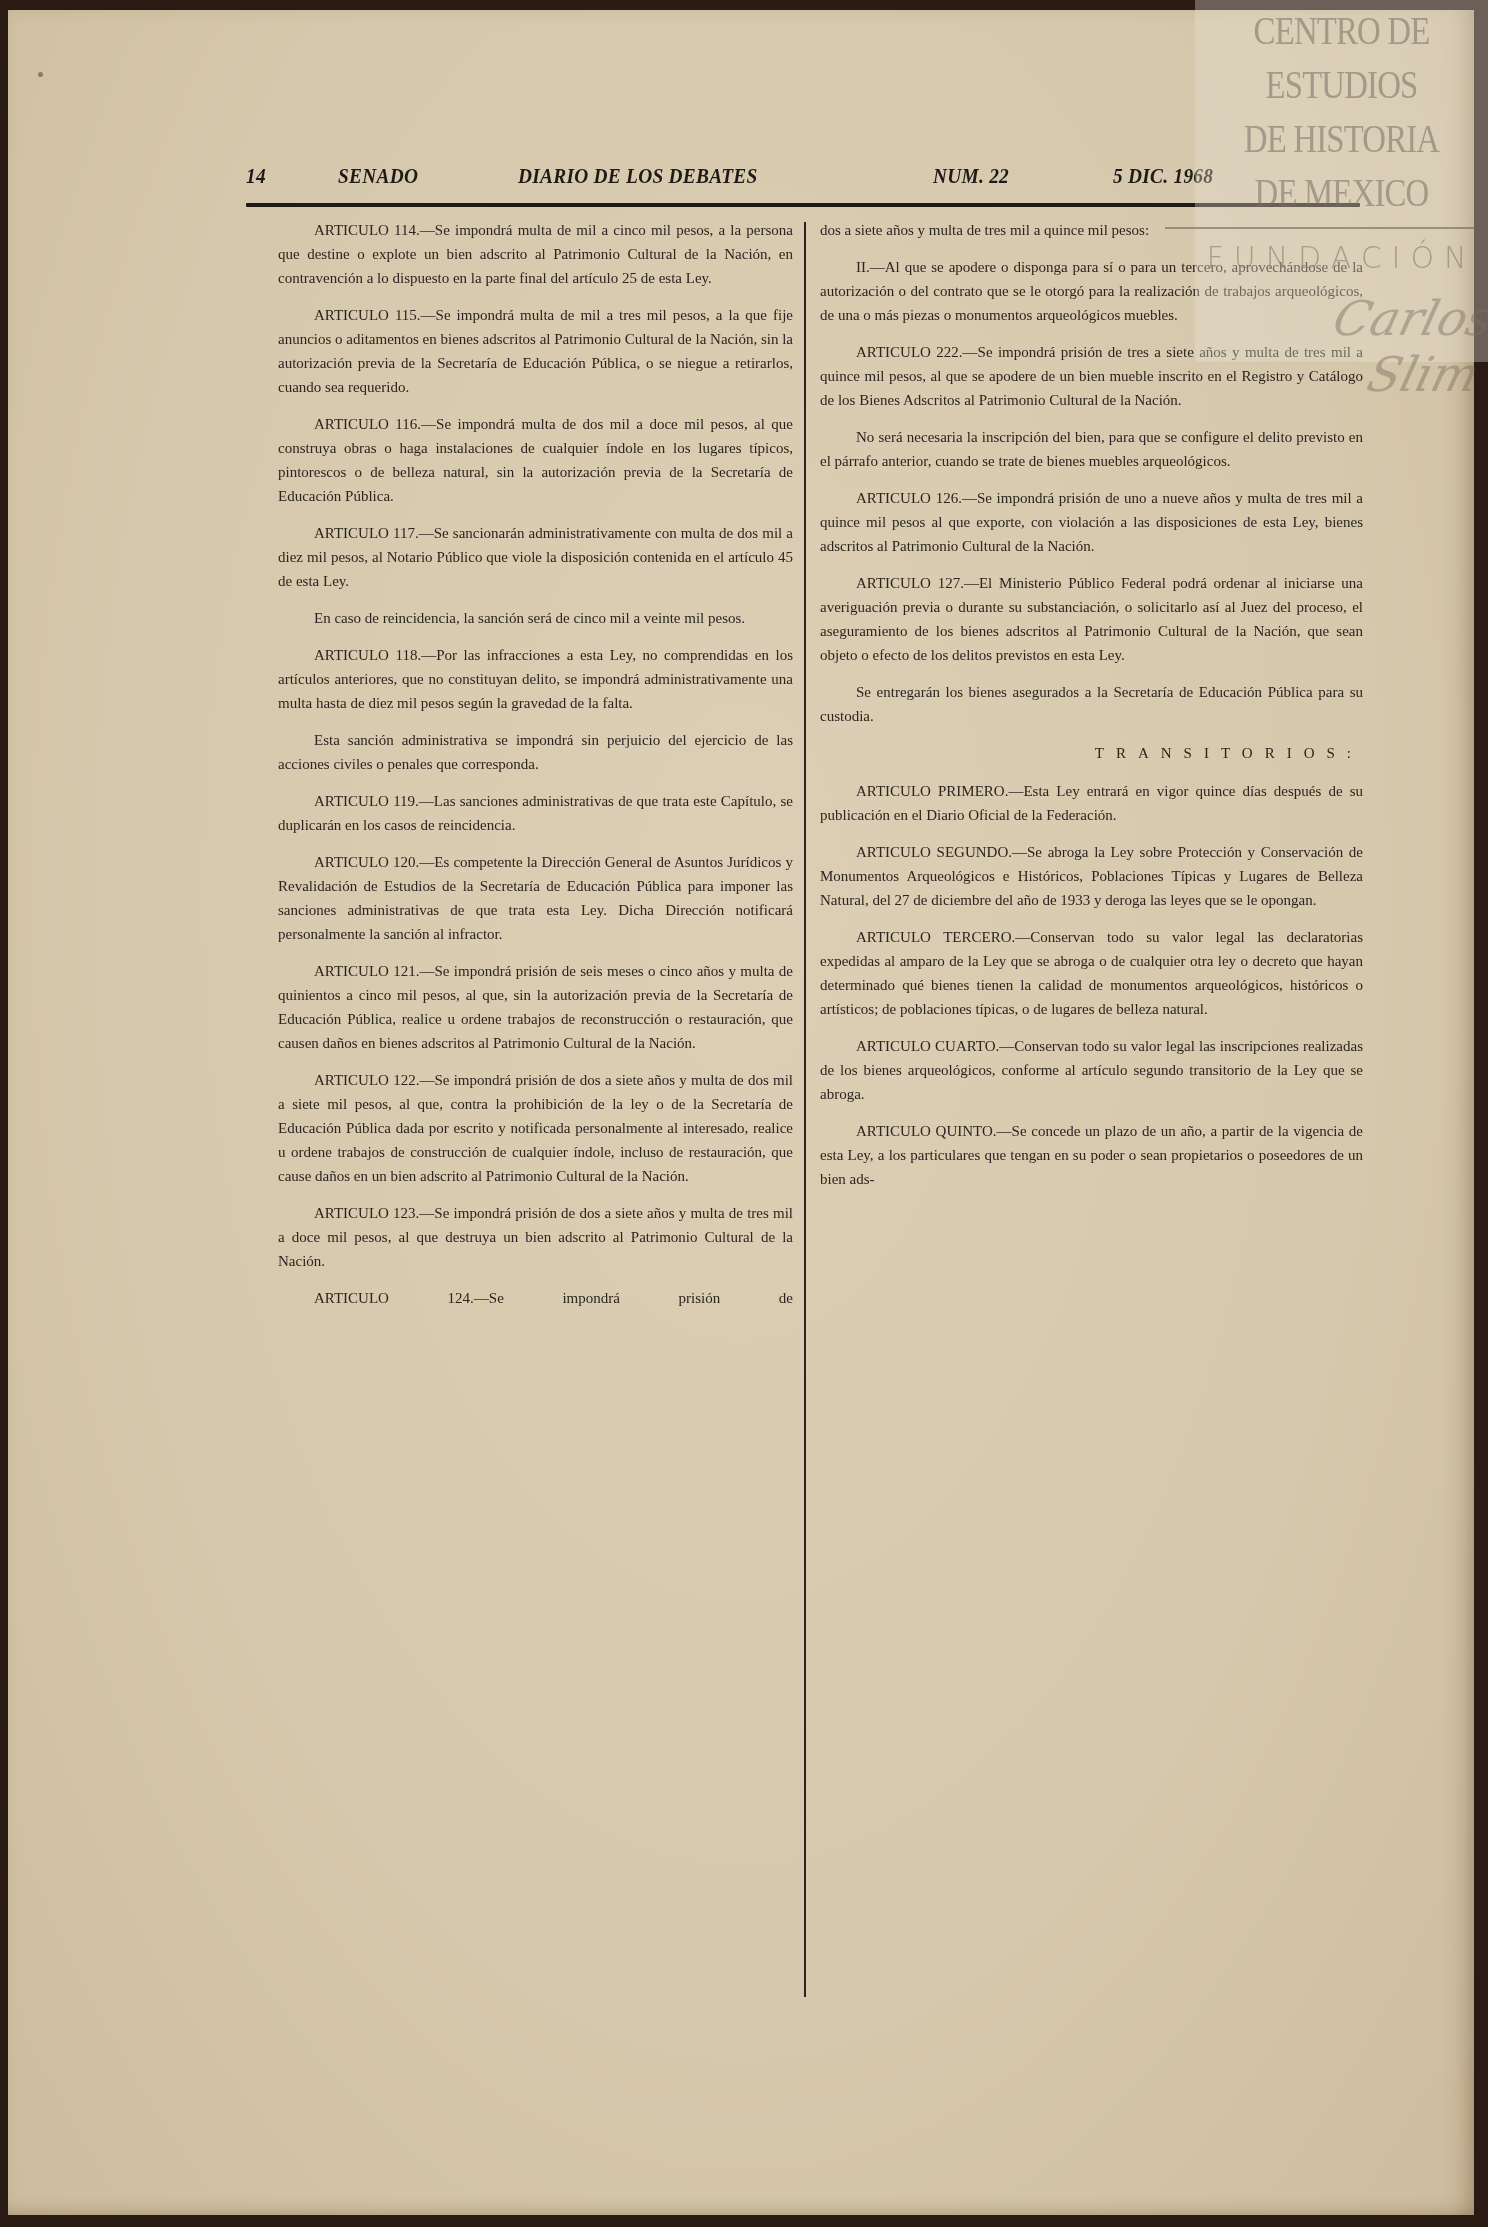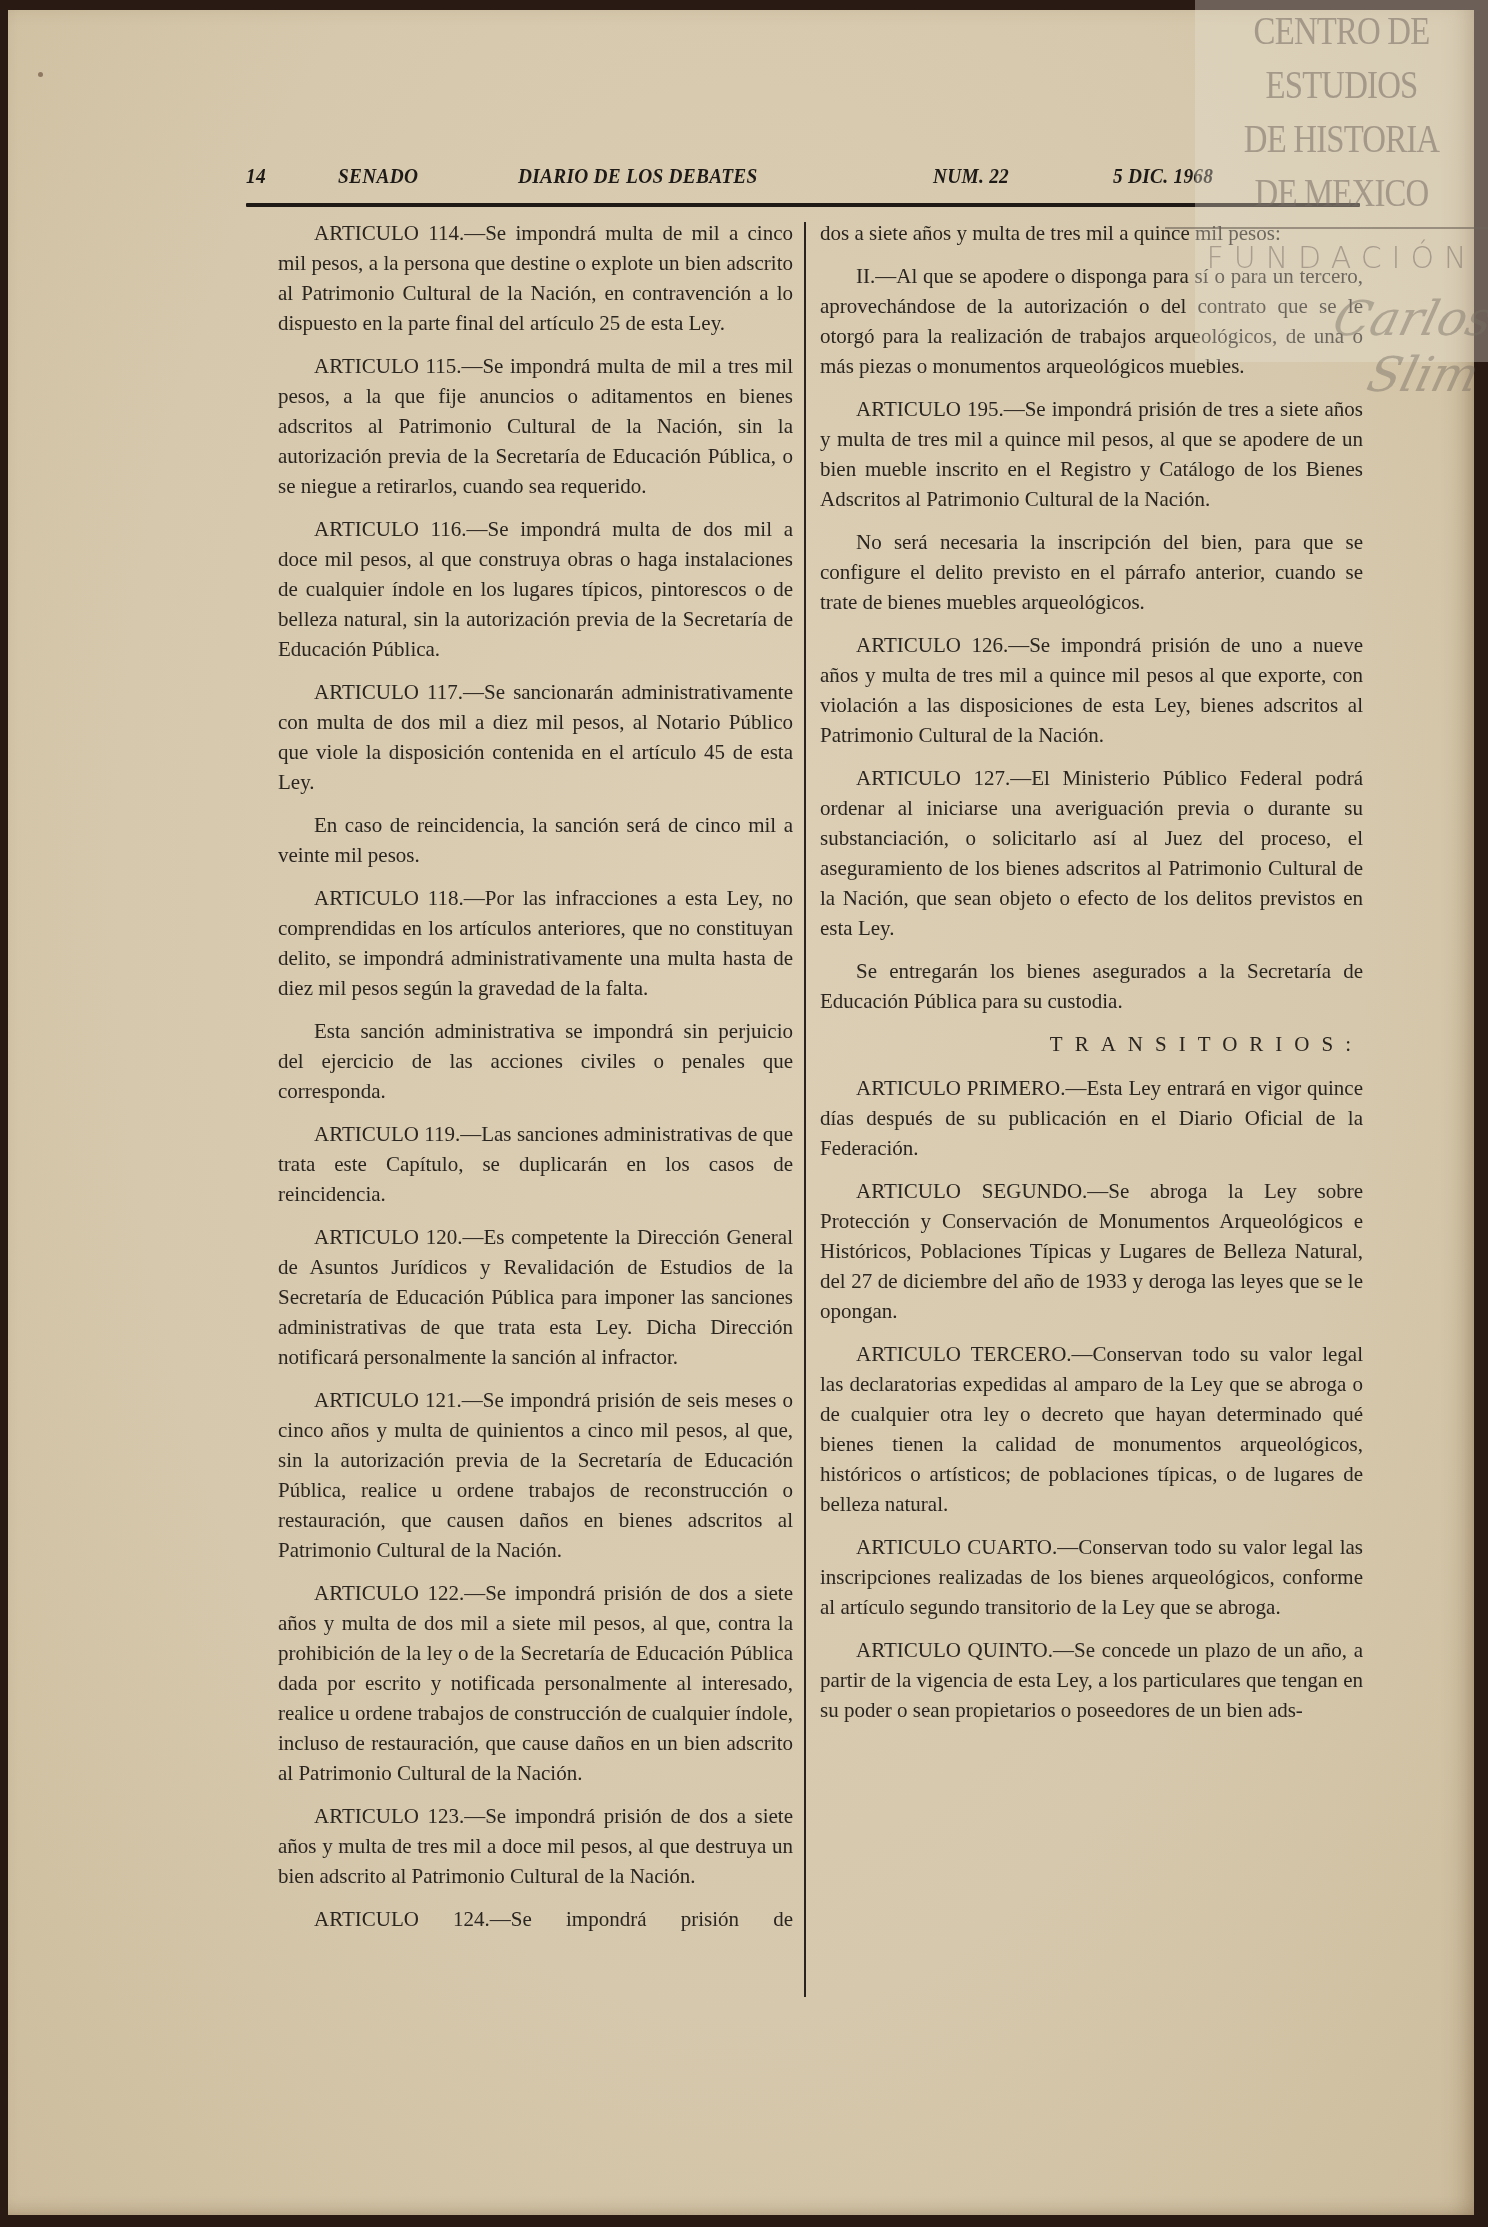--- a/index.html
+++ b/index.html
@@ -19,21 +19,21 @@
     font-family:"Liberation Serif",serif; font-weight:bold; font-size:22px;
     letter-spacing:0.3px; color:#1e1a17;font-style:italic;
   }
   .header span { position:absolute; top:0; white-space:nowrap; transform:scaleX(0.88); transform-origin:left; }
   .rule {
     position:absolute; top:193px; left:238px; width:1114px; height:4px; background:#1f1a16;
     border-radius:1px;
   }
   .col {
     position:absolute; top:208px;
-    font-size:21px; line-height:30px;
+    font-size:15px; line-height:24px;
     text-align:justify; hyphens:manual;
   }
   .col.left { left:270px; width:515px; }
   .col.right { left:812px; width:543px; }
   .divider {
     position:absolute; left:796px; top:212px; width:2px; height:1775px; background:#2a2420;
   }
   .col p { margin:0 0 13px 0; text-indent:36px; }
   .col p.noindent { text-indent:0; }
   .col p.center { text-align:right; text-indent:0; letter-spacing:12px; margin-top:4px; margin-bottom:14px; }
@@ -87,21 +87,21 @@
     <p>ARTICULO 122.—Se impondrá prisión de dos a siete años y multa de dos mil a siete mil pesos, al que, contra la prohibición de la ley o de la Secretaría de Educación Pública dada por escrito y notificada personalmente al interesado, realice u ordene trabajos de construcción de cualquier índole, incluso de restauración, que cause daños en un bien adscrito al Patrimonio Cultural de la Nación.</p>
     <p>ARTICULO 123.—Se impondrá prisión de dos a siete años y multa de tres mil a doce mil pesos, al que destruya un bien adscrito al Patrimonio Cultural de la Nación.</p>
     <p style="text-align-last:justify">ARTICULO 124.—Se impondrá prisión de</p>
   </div>
 
   <div class="divider"></div>
 
   <div class="col right">
     <p class="noindent">dos a siete años y multa de tres mil a quince mil pesos:</p>
     <p>II.—Al que se apodere o disponga para sí o para un tercero, aprovechándose de la autorización o del contrato que se le otorgó para la realización de trabajos arqueológicos, de una o más piezas o monumentos arqueológicos muebles.</p>
-    <p>ARTICULO 195.—Se impondrá prisión de tres a siete años y multa de tres mil a quince mil pesos, al que se apodere de un bien mueble inscrito en el Registro y Catálogo de los Bienes Adscritos al Patrimonio Cultural de la Nación.</p>
+    <p>ARTICULO 222.—Se impondrá prisión de tres a siete años y multa de tres mil a quince mil pesos, al que se apodere de un bien mueble inscrito en el Registro y Catálogo de los Bienes Adscritos al Patrimonio Cultural de la Nación.</p>
     <p>No será necesaria la inscripción del bien, para que se configure el delito previsto en el párrafo anterior, cuando se trate de bienes muebles arqueológicos.</p>
     <p>ARTICULO 126.—Se impondrá prisión de uno a nueve años y multa de tres mil a quince mil pesos al que exporte, con violación a las disposiciones de esta Ley, bienes adscritos al Patrimonio Cultural de la Nación.</p>
     <p>ARTICULO 127.—El Ministerio Público Federal podrá ordenar al iniciarse una averiguación previa o durante su substanciación, o solicitarlo así al Juez del proceso, el aseguramiento de los bienes adscritos al Patrimonio Cultural de la Nación, que sean objeto o efecto de los delitos previstos en esta Ley.</p>
     <p>Se entregarán los bienes asegurados a la Secretaría de Educación Pública para su custodia.</p>
     <p class="center">TRANSITORIOS:</p>
     <p>ARTICULO PRIMERO.—Esta Ley entrará en vigor quince días después de su publicación en el Diario Oficial de la Federación.</p>
     <p>ARTICULO SEGUNDO.—Se abroga la Ley sobre Protección y Conservación de Monumentos Arqueológicos e Históricos, Poblaciones Típicas y Lugares de Belleza Natural, del 27 de diciembre del año de 1933 y deroga las leyes que se le opongan.</p>
     <p>ARTICULO TERCERO.—Conservan todo su valor legal las declaratorias expedidas al amparo de la Ley que se abroga o de cualquier otra ley o decreto que hayan determinado qué bienes tienen la calidad de monumentos arqueológicos, históricos o artísticos; de poblaciones típicas, o de lugares de belleza natural.</p>
     <p>ARTICULO CUARTO.—Conservan todo su valor legal las inscripciones realizadas de los bienes arqueológicos, conforme al artículo segundo transitorio de la Ley que se abroga.</p>
     <p>ARTICULO QUINTO.—Se concede un plazo de un año, a partir de la vigencia de esta Ley, a los particulares que tengan en su poder o sean propietarios o poseedores de un bien ads-</p>

